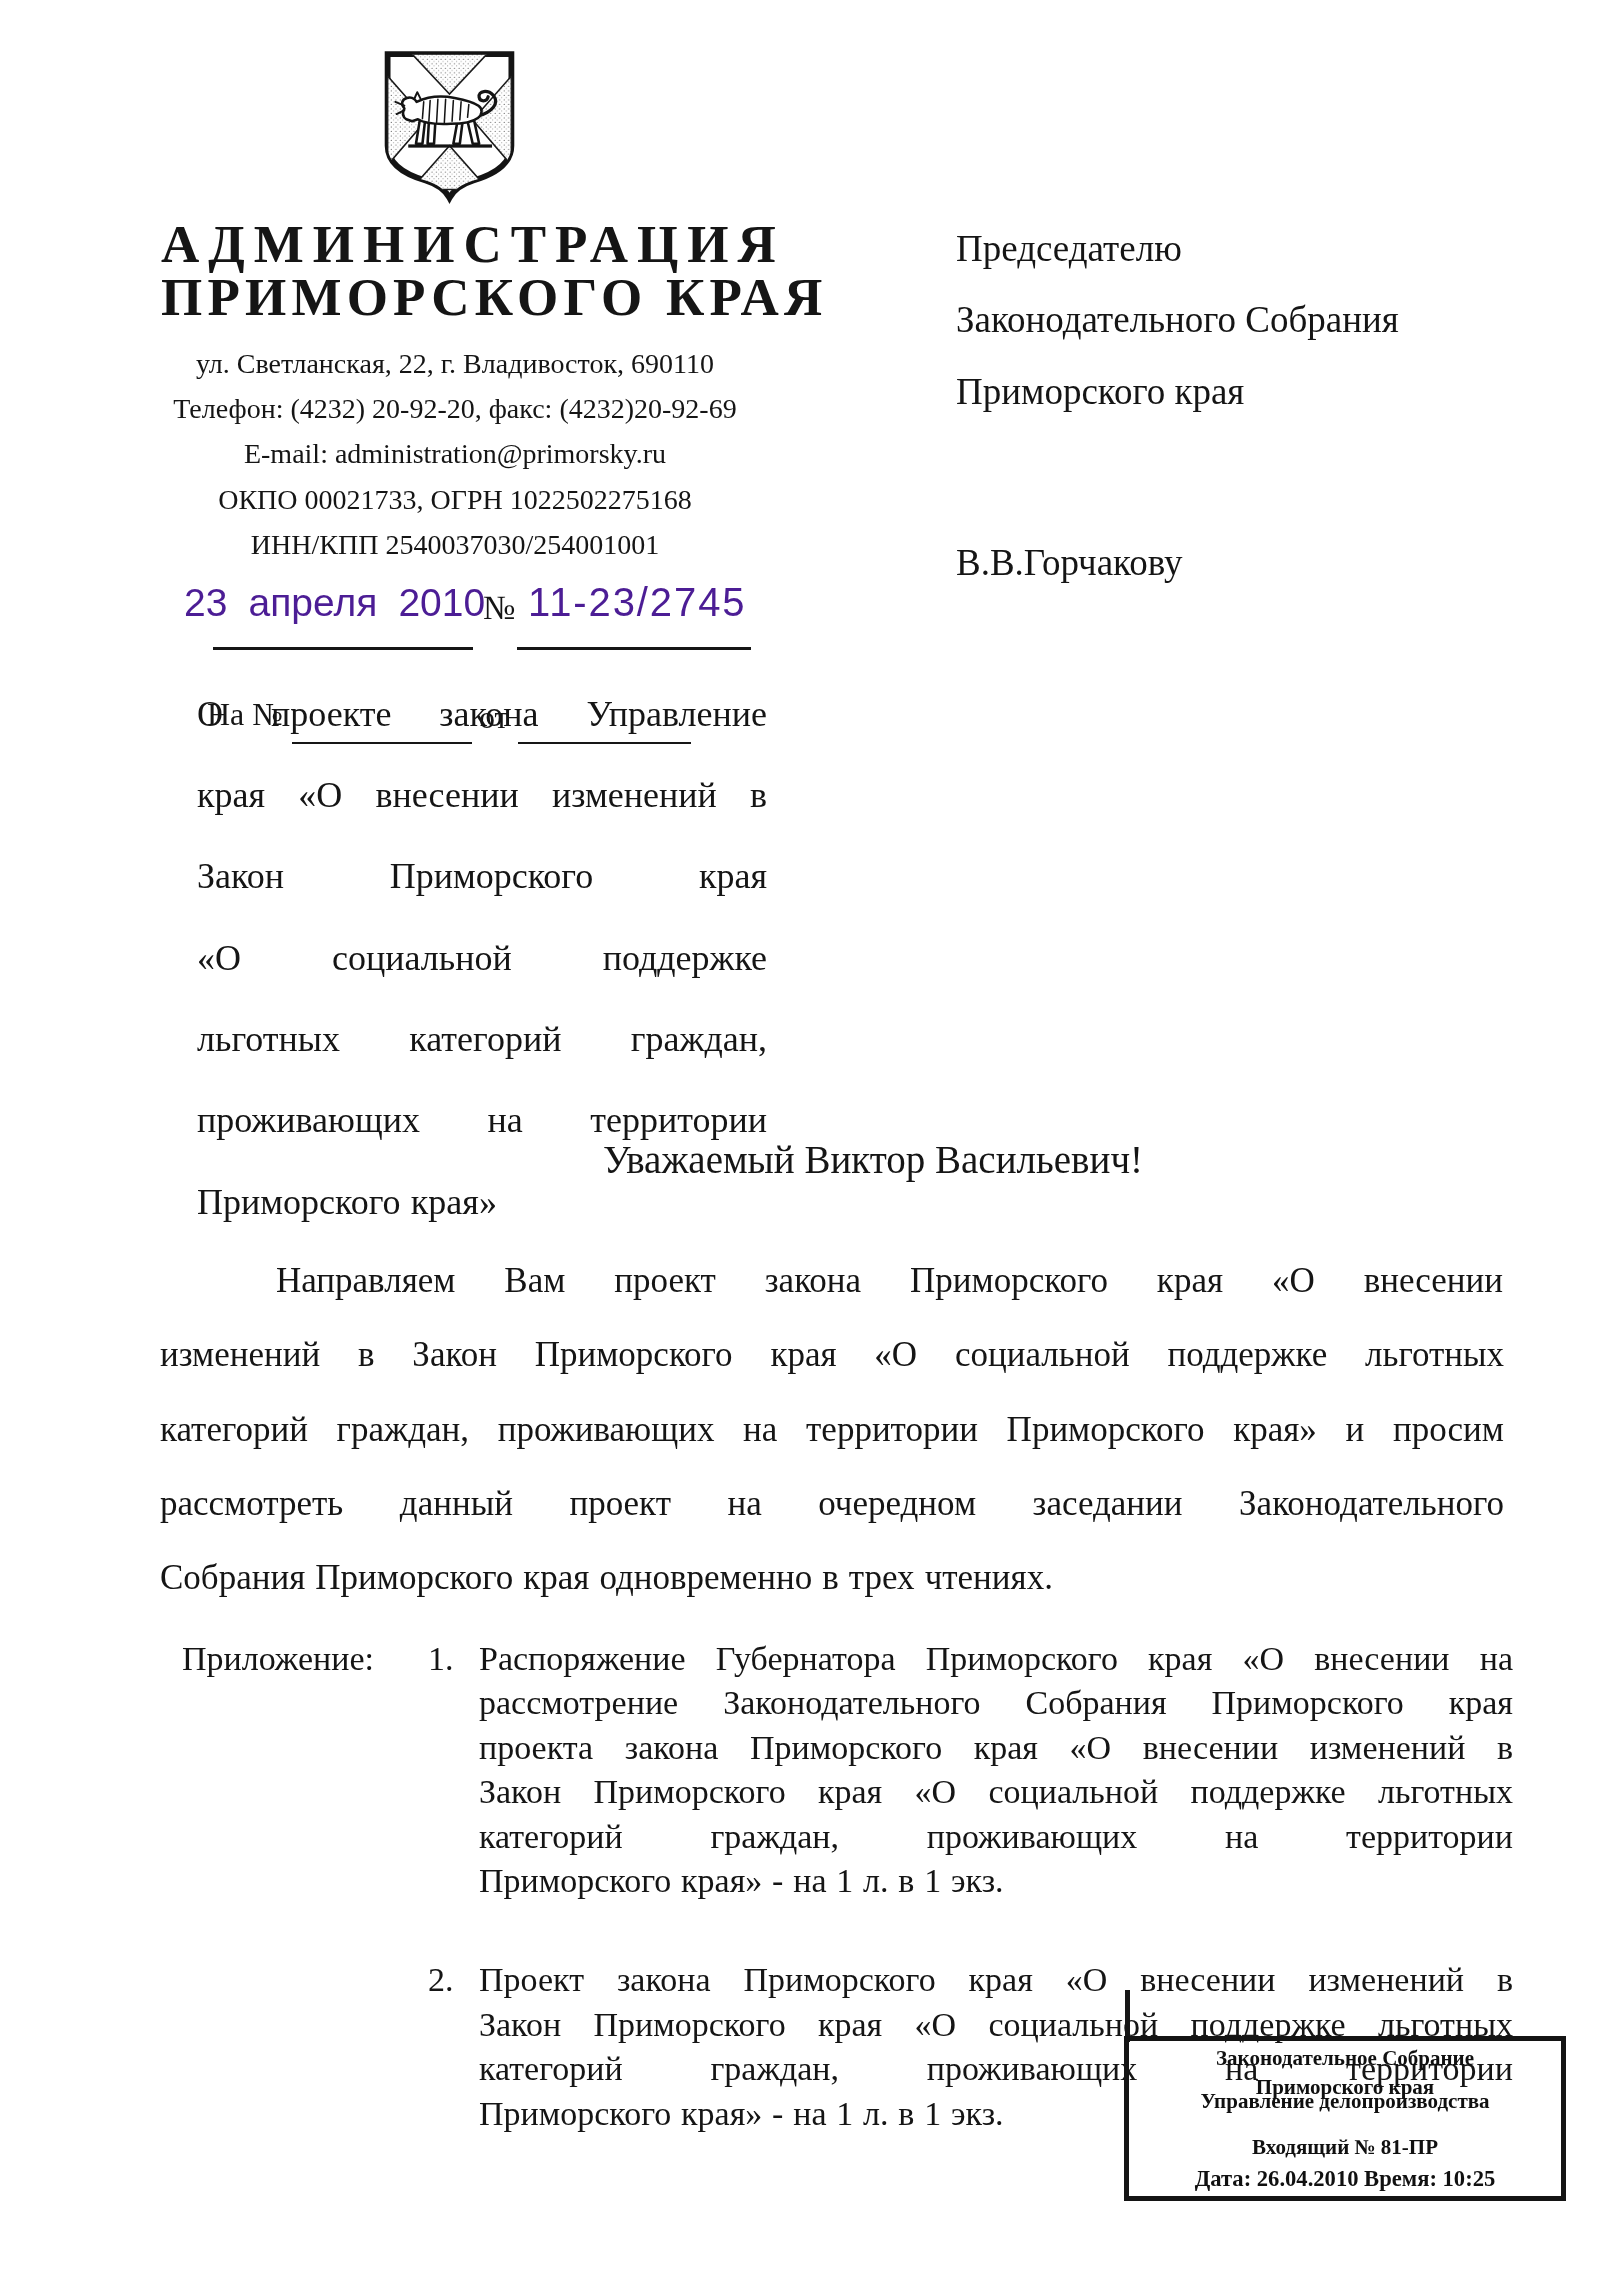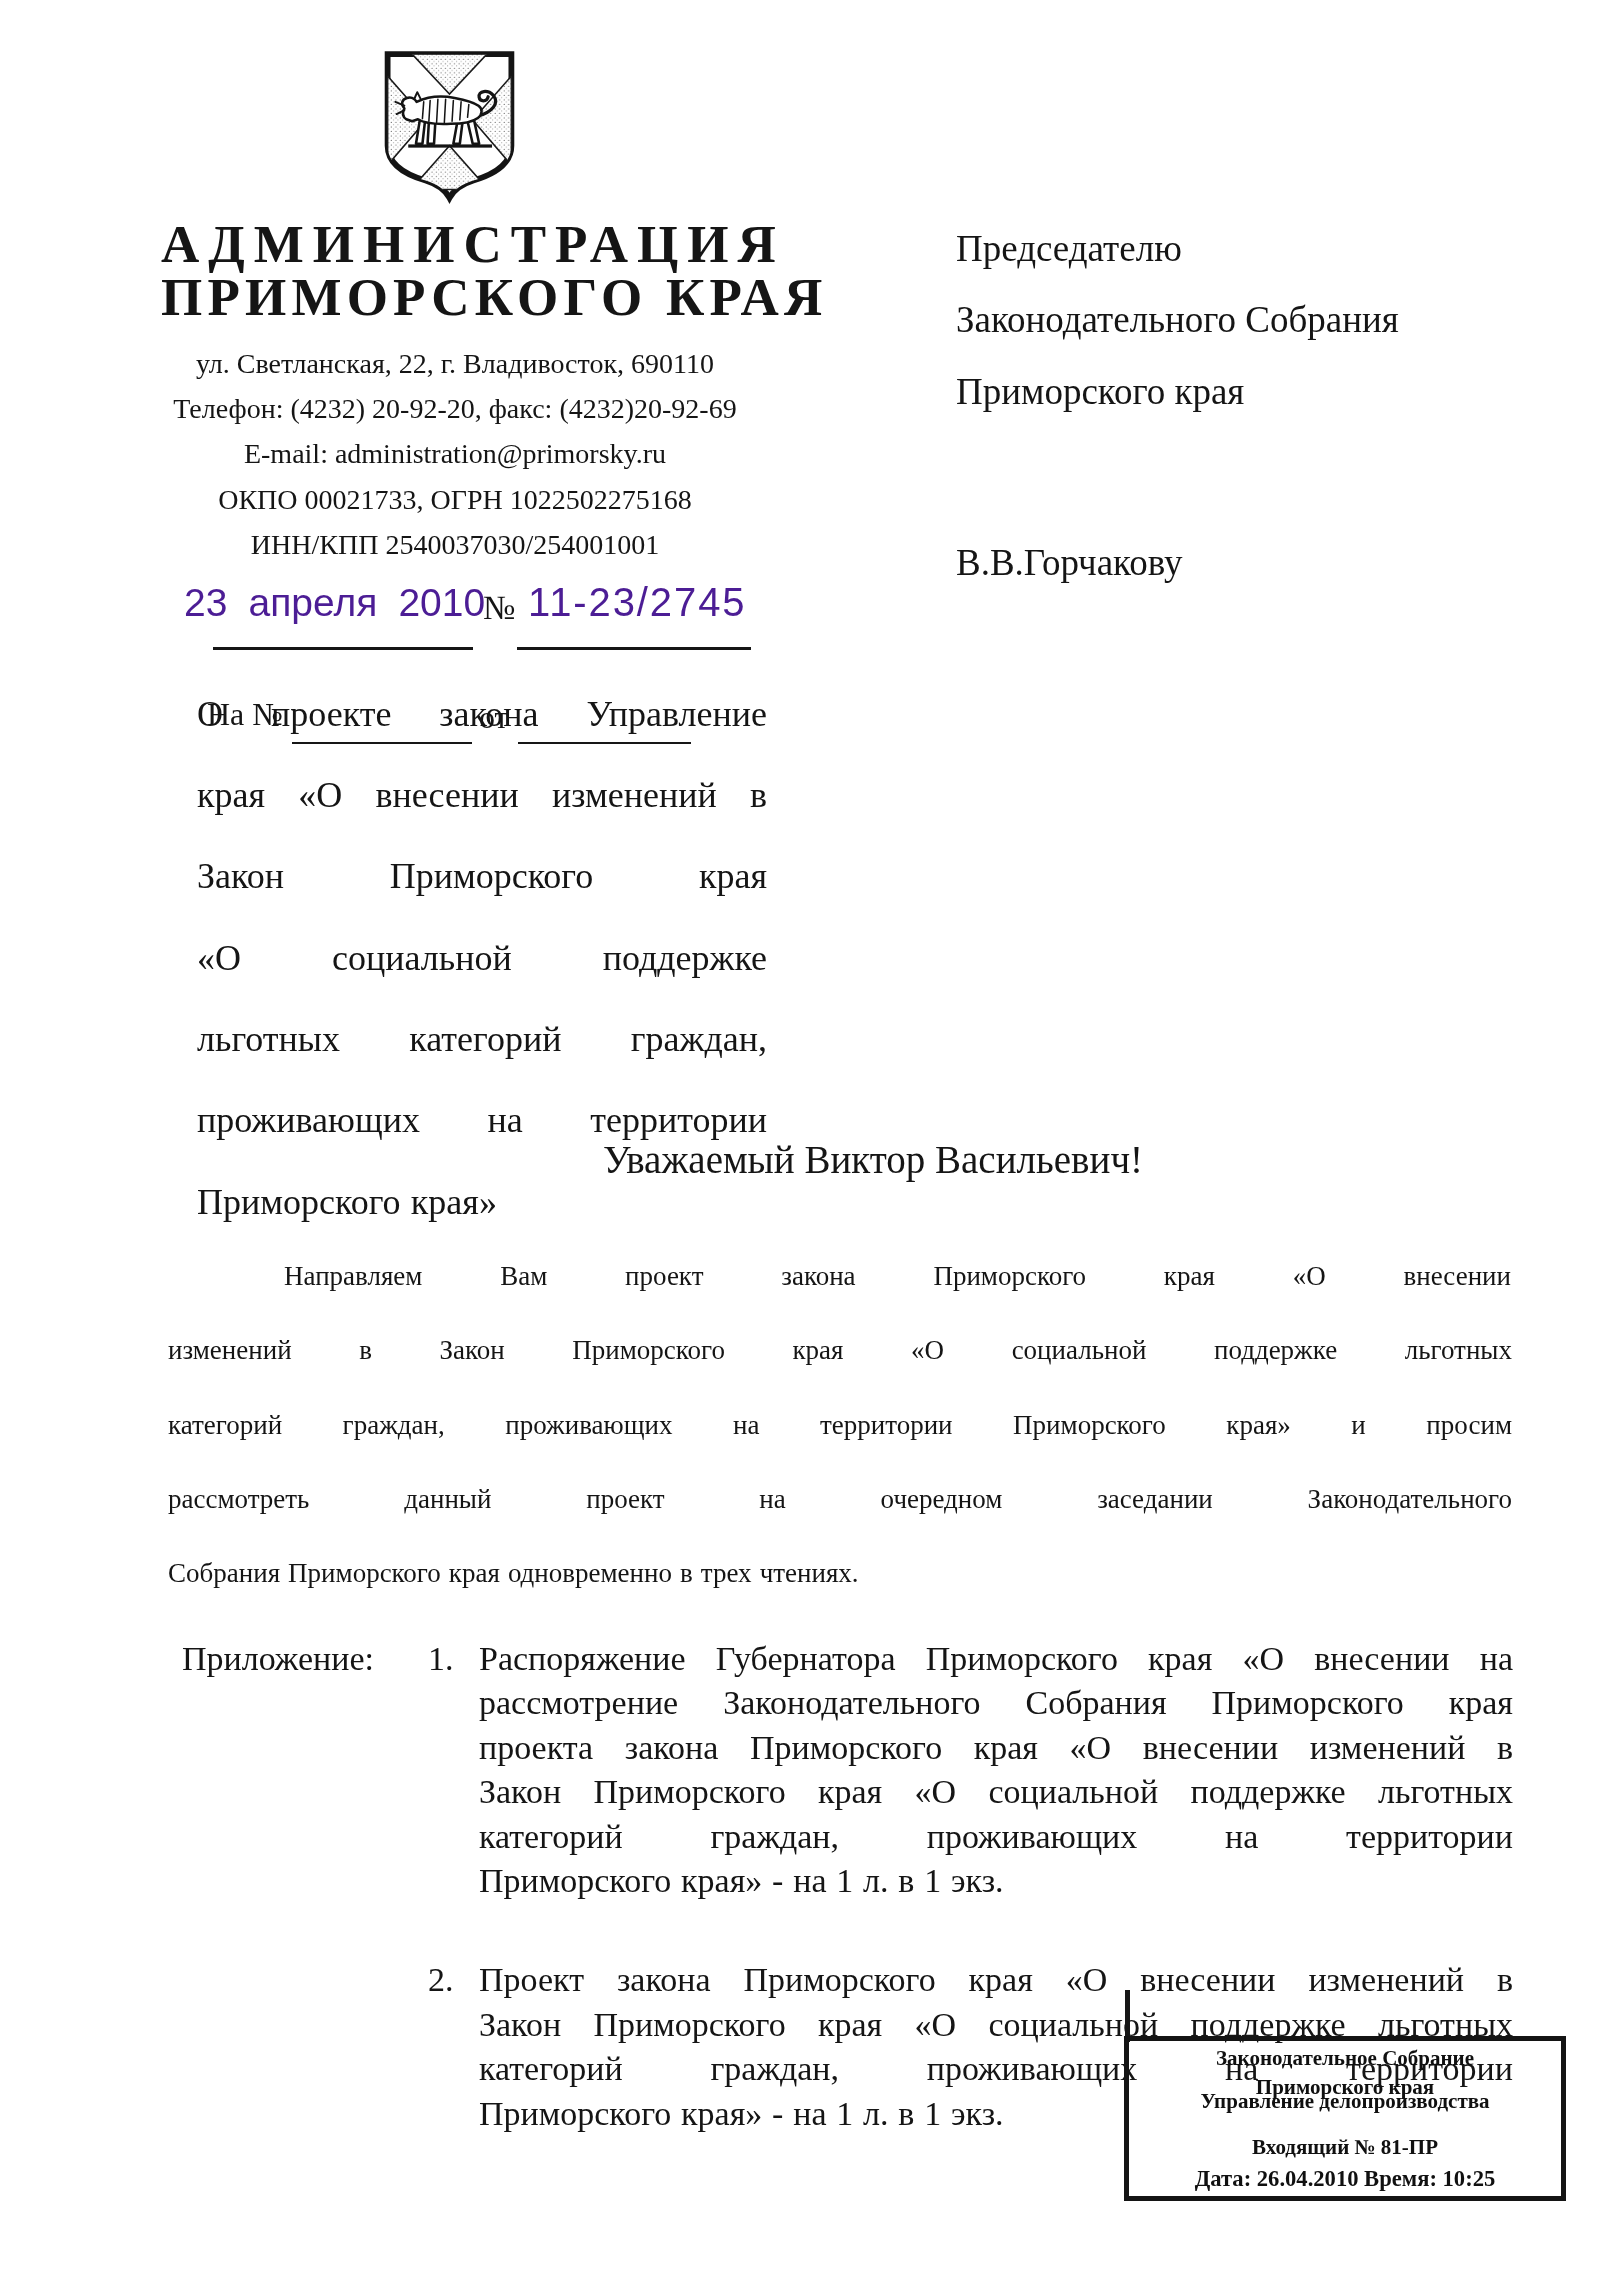--- a/index.html
+++ b/index.html
@@ -30,21 +30,21 @@
   .rule{background:#161616;height:2.6px;}
   
   .recip-line{left:956px;width:581px;font-size:37px;white-space:nowrap;}
   
   .jline{
     text-align:justify;text-align-last:justify;
     white-space:normal;word-spacing:1.3px;
   }
   .jline-last{text-align:left;}
   .subj{left:197px;width:570px;font-size:36px;height:45px;}
-  .bodyline{left:168px;width:1344px;font-size:27px;height:44px;}
+  .bodyline{left:160px;width:1344px;font-size:35px;height:44px;}
   .attline{left:479px;width:1034px;font-size:34px;height:41px;}
   
   .stampbox{
     left:1124px;top:2036px;width:432px;height:155px;
     border:5.2px solid #141414;
     background:transparent;
   }
   .stamp-line{
     position:absolute;left:0;width:100%;
     text-align:center;font-weight:bold;font-size:21px;color:#101010;

